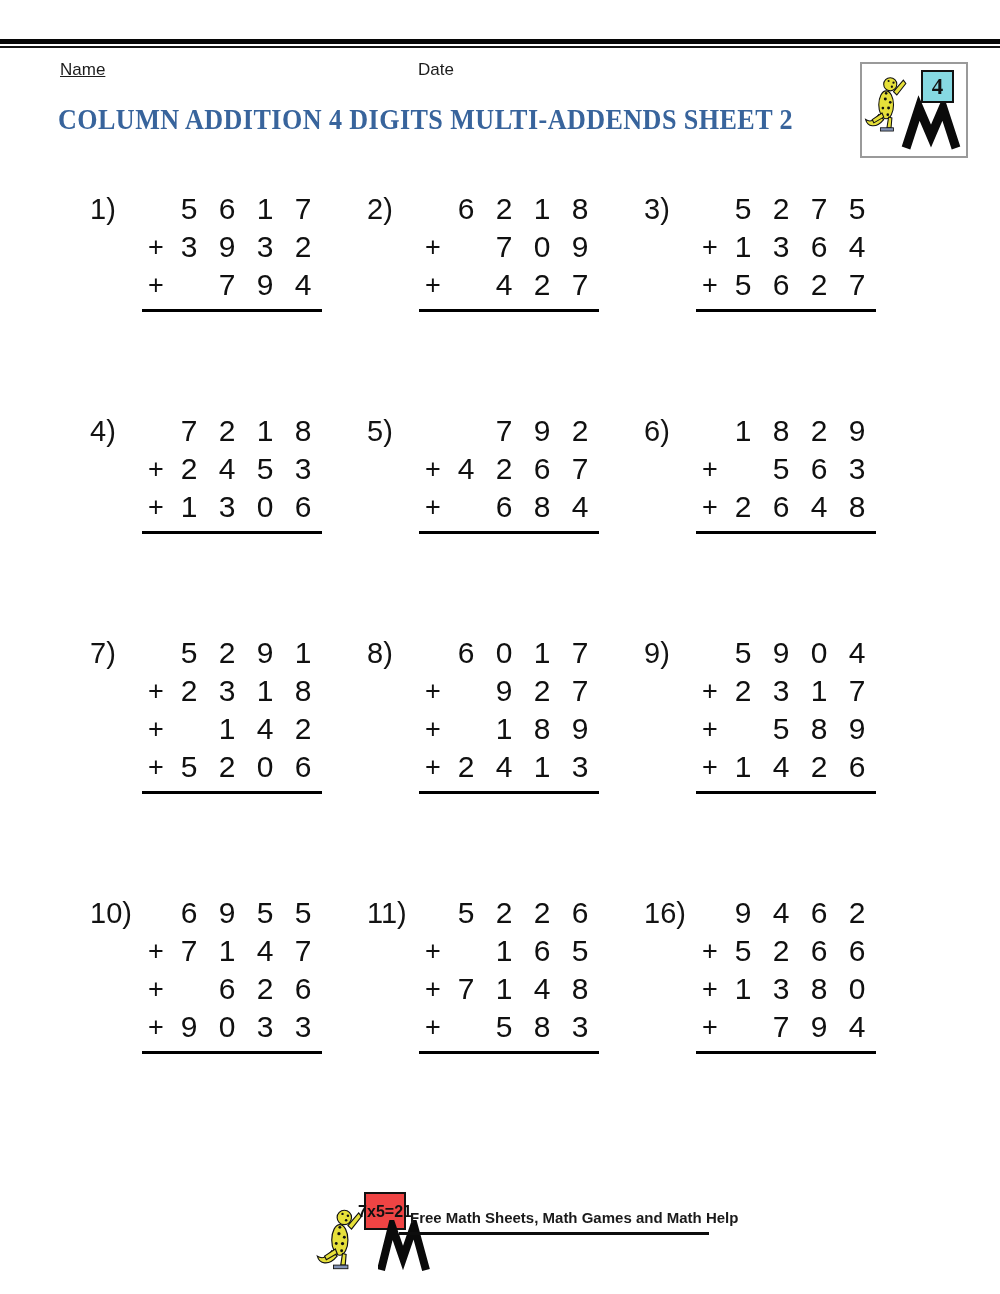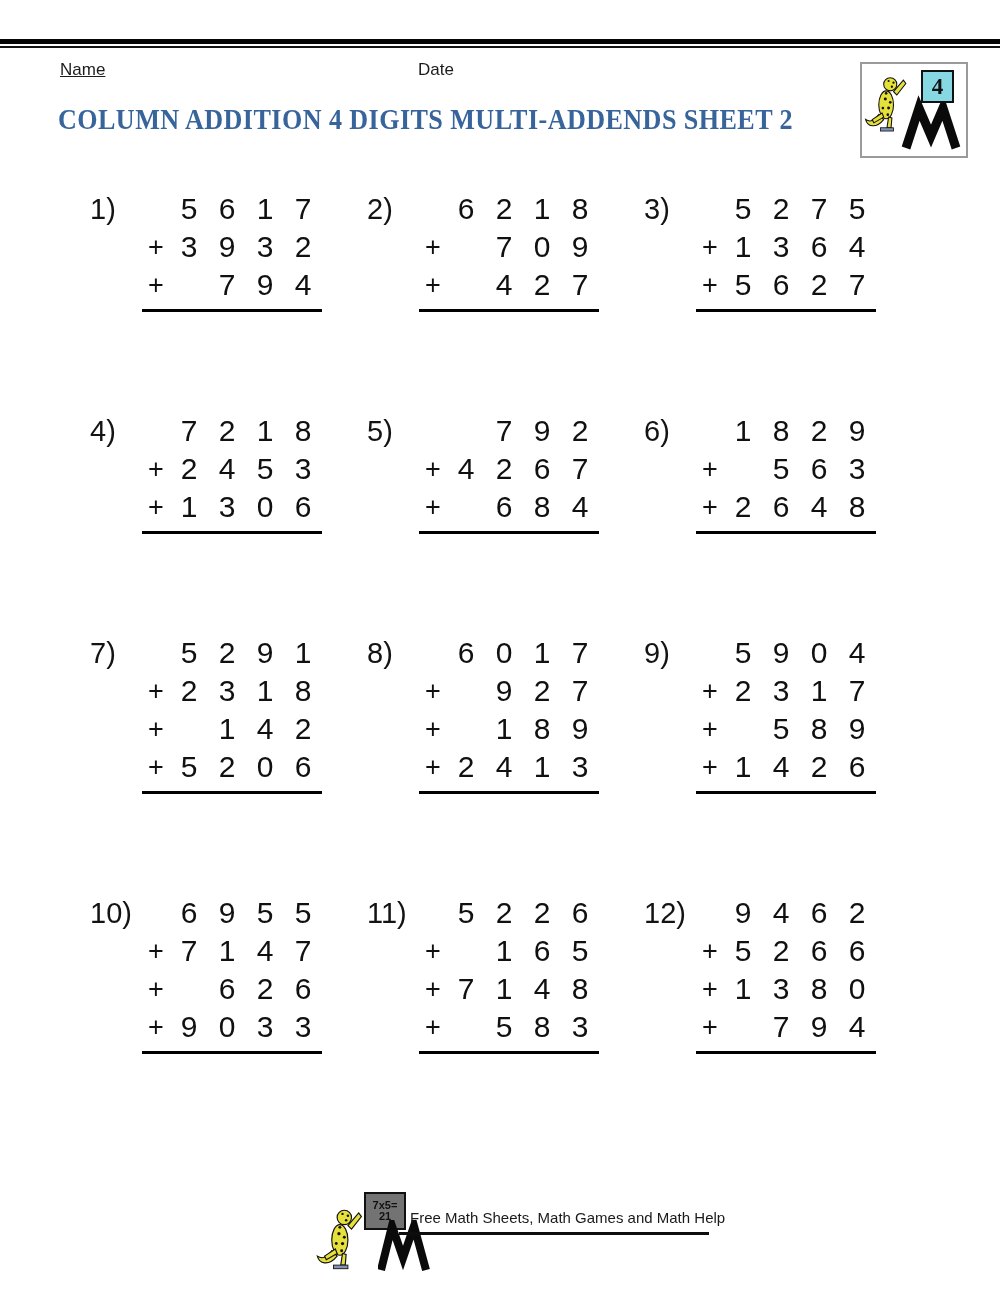--- a/index.html
+++ b/index.html
@@ -46,28 +46,28 @@
   .pblock{border-bottom:3px solid #000;padding-bottom:5px;}
   .prow{display:grid;grid-template-columns:28px 38px 38px 38px 38px;height:38px;}
   .cell{text-align:center;font-size:30px;line-height:38px;color:#101010;}
   .cell.plus{font-size:27px;}
 
   
   .footer{position:absolute;left:298px;top:1192px;width:430px;height:90px;}
   .f-sala{position:absolute;left:16px;top:12px;width:58px;height:70px;}
   .f-board{
     position:absolute;left:66px;top:0;width:42px;height:38px;
-    background:#737373;border:2px solid #111;box-sizing:border-box;
-    display:flex;flex-direction:column;align-items:center;justify-content:center;
-    font-weight:700;font-size:11px;line-height:11px;color:#111;
+    background:#ef4444;border:2px solid #111;box-sizing:border-box;
+    display:flex;flex-direction:row;align-items:center;justify-content:center;
+    font-weight:700;font-size:16px;line-height:11px;color:#111;
   }
   .f-m{position:absolute;left:80px;top:28px;}
   .f-tagline{
     position:absolute;left:112px;top:17px;width:302px;text-align:center;
-    font-size:15px;font-weight:400;color:#1a1a1a;white-space:nowrap;
+    font-size:15px;font-weight:700;color:#1a1a1a;white-space:nowrap;
   }
   .f-line{position:absolute;left:101px;top:40px;width:310px;height:3px;background:#0d0d0d;}
   .f-site{
     position:absolute;left:102px;top:44px;white-space:nowrap;
     font-size:28px;font-weight:700;letter-spacing:.5px;
     color:#ffffff;-webkit-text-stroke:1.7px #000;
   }
   .hidden-defs{position:absolute;width:0;height:0;overflow:hidden;}
 </style>
 </head>
@@ -435,21 +435,21 @@
         <div class="prow">
           <span class="cell plus">+</span>
           <span class="cell"></span>
           <span class="cell">5</span>
           <span class="cell">8</span>
           <span class="cell">3</span>
         </div>
       </div>
     </div>
     <div class="problem">
-      <div class="pnum">12)</div>
+      <div class="pnum">16)</div>
       <div class="pblock">
         <div class="prow">
           <span class="cell plus"></span>
           <span class="cell">9</span>
           <span class="cell">4</span>
           <span class="cell">6</span>
           <span class="cell">2</span>
         </div>
         <div class="prow">
           <span class="cell plus">+</span>

